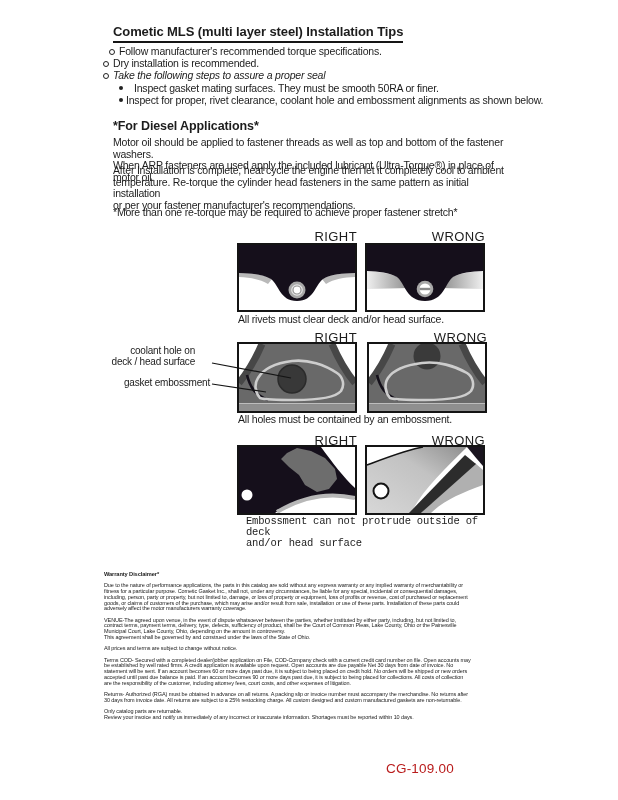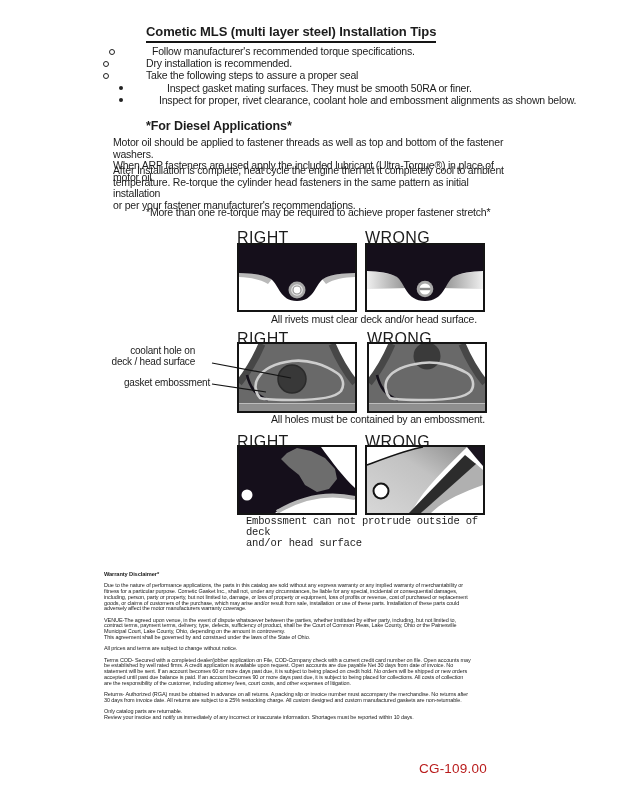--- a/index.html
+++ b/index.html
@@ -1,30 +1,30 @@
 <!DOCTYPE html>
 <html><head>
 <meta charset="utf-8">
 <style>
   html,body{margin:0;padding:0;background:#fff;}
   .page{position:relative;width:618px;height:800px;background:#ffffff;overflow:hidden;
         font-family:"Liberation Sans","DejaVu Sans",sans-serif;color:#1c1c1c;}
   .abs{position:absolute;}
-  .nowrap{white-space:nowrap;margin-left:33px;}
+  .nowrap{white-space:nowrap;}
   .pre{white-space:pre-line;}
   .page-title{font-size:13px;font-weight:700;letter-spacing:-0.1px;
               border-bottom:2px solid #151515;padding-bottom:2px;}
   .body-text{font-size:10.5px;line-height:11.5px;letter-spacing:-0.2px;}
   .bullet-row{display:flex;align-items:flex-start;}
   .marker-hollow{width:4px;height:4px;border:1.1px solid #222;border-radius:50%;
                  margin:3px 4px 0 0;flex:0 0 auto;}
   .marker-dot{width:4px;height:4px;background:#222;border-radius:50%;
               margin:3.5px 3px 0 0;flex:0 0 auto;}
   .section-heading{font-size:12.5px;font-weight:700;letter-spacing:-0.1px;}
-  .rw-label{font-size:16px;letter-spacing:0.4px;text-align:left;width:120px;}
+  .rw-label{font-size:13px;letter-spacing:0.4px;text-align:right;width:120px;}
   .caption{font-size:10.5px;letter-spacing:-0.2px;line-height:11px;}
   .side-label{font-size:10px;line-height:10.5px;letter-spacing:-0.2px;text-align:right;}
   .fine{font-size:5.5px;line-height:5.78px;letter-spacing:-0.1px;width:482px;}
   .fine-heading{font-size:5.7px;font-weight:700;}
   .fine p{margin:5.5px 0 0 0;}
   .footer-code{font-size:13.5px;letter-spacing:0.2px;color:#b91c1c;}
   svg{display:block;}
 </style>
 </head>
 <body>
@@ -35,21 +35,21 @@
 
   <div class="abs" style="left:103px;top:46px;width:470px;">
     <div class="bullet-row abs" style="top:0;left:6px;">
       <span class="marker-hollow"></span>
       <span class="body-text nowrap">Follow manufacturer's recommended torque specifications.</span>
     </div>
     <div class="bullet-row abs" style="top:12px;left:0;">
       <span class="marker-hollow"></span>
       <span class="body-text nowrap">Dry installation is recommended.</span>
     </div>
-    <div class="bullet-row abs" style="top:24px;left:0;">
+    <div class="bullet-row abs" style="top:24px;left:0;font-style:italic;">
       <span class="marker-hollow"></span>
       <span class="body-text nowrap">Take the following steps to assure a proper seal</span>
     </div>
     <div class="bullet-row abs" style="top:36.5px;left:16px;gap:8px;">
       <span class="marker-dot"></span>
       <span class="body-text nowrap">Inspect gasket mating surfaces.  They must be smooth 50RA or finer.</span>
     </div>
     <div class="bullet-row abs" style="top:48.5px;left:16px;">
       <span class="marker-dot"></span>
       <span class="body-text nowrap">Inspect for proper, rivet clearance, coolant hole and embossment alignments as shown below.</span>

